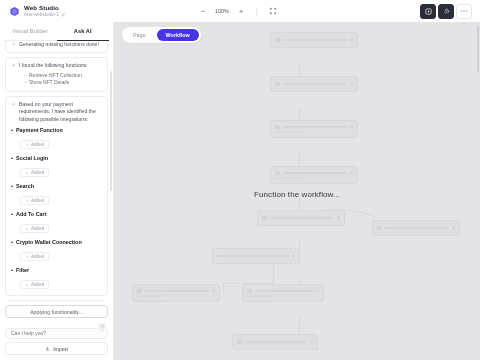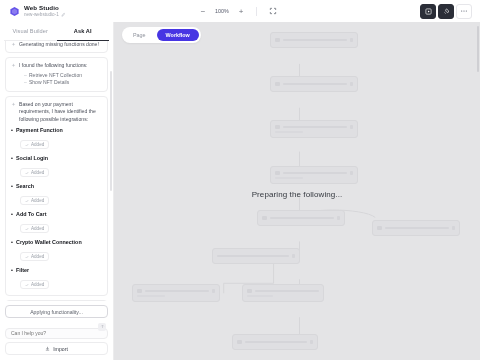--- a/index.html
+++ b/index.html
@@ -369,17 +369,17 @@
           <div class="nsub"></div>
         </div>
 
         <div class="node" style="left:118px;top:312px;width:86px;height:16px;">
           <div class="nico"></div>
           <div class="nlbl"></div>
           <div class="nchev"></div>
         </div>
       </div>
 
-      <div class="loading">Preparing the following...</div>
+      <div class="loading">Function the workflow...</div>
     </div>
 
   </div>
 </div>
 
 </body></html>

